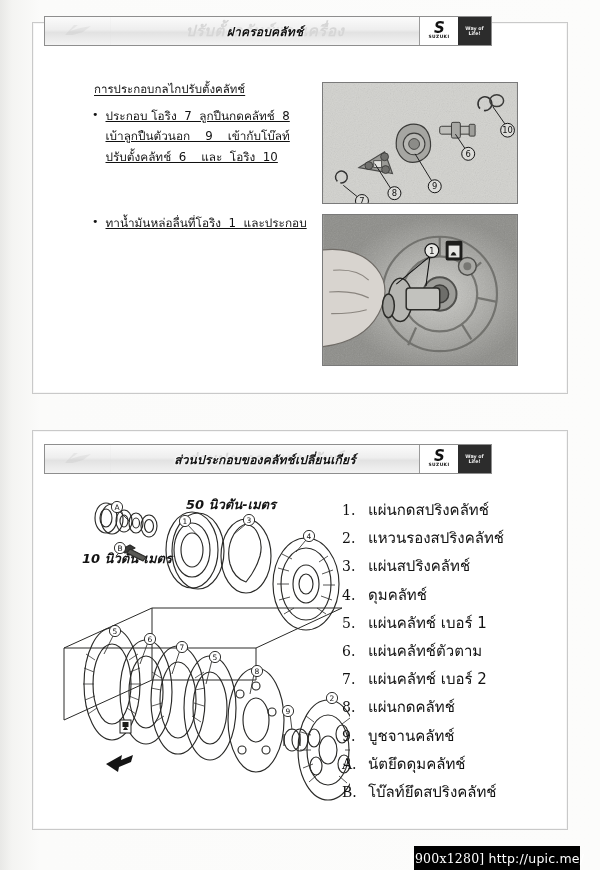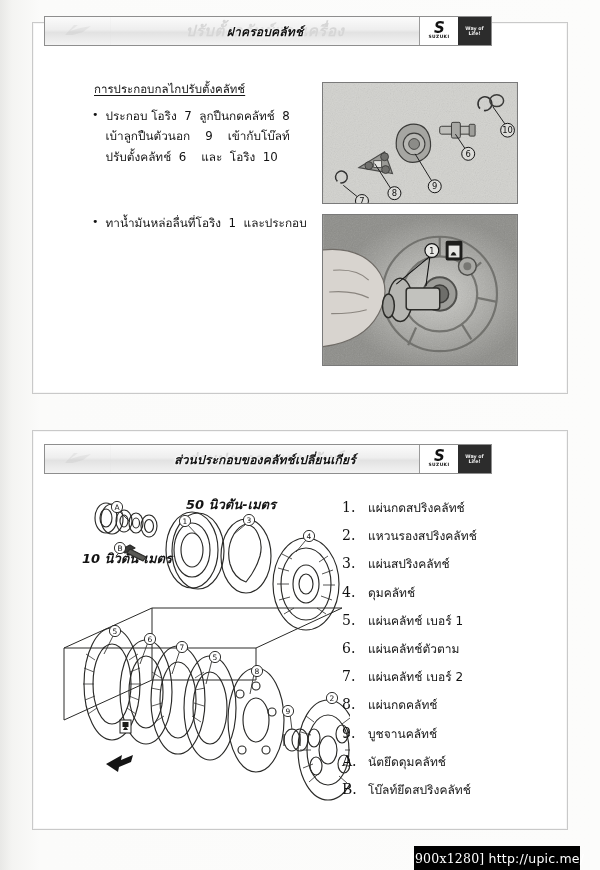--- a/index.html
+++ b/index.html
@@ -131,21 +131,21 @@
     color: #111;
     line-height: 1.72;
   }
   #bullet-1 { top: 106px; }
   #bullet-2 { top: 213px; }
   .bullet-dot {
     flex: 0 0 auto;
     font-size: 11px;
     line-height: 1.72;
   }
-  .bullet-text { flex: 1; }
+  .bullet-text { flex: 1; text-decoration: underline; }
   .bullet-text .ln { display: block; white-space: pre; }
 
   
   .photo {
     position: absolute;
     border: 1px solid #7a7a7a;
     overflow: hidden;
   }
   #photo-1 { left: 322px; top: 82px;  width: 196px; height: 122px;
              background: linear-gradient(155deg,#d6d6d2 0%,#c9c9c5 40%,#d9d9d5 100%); }
@@ -183,21 +183,21 @@
     align-items: baseline;
     height: 28.2px;
   }
   .part-num {
     width: 26px;
     font-size: 14px;
     color: #111;
     font-family: "DejaVu Serif", "Liberation Serif", serif;
   }
   .part-label {
-    font-size: 12px;
+    font-size: 15px;
     color: #121212;
   }
 
   
   #footer-bar {
     position: absolute;
     left: 414px; top: 846px;
     width: 166px; height: 24px;
     background: #000000;
     color: #ffffff;

